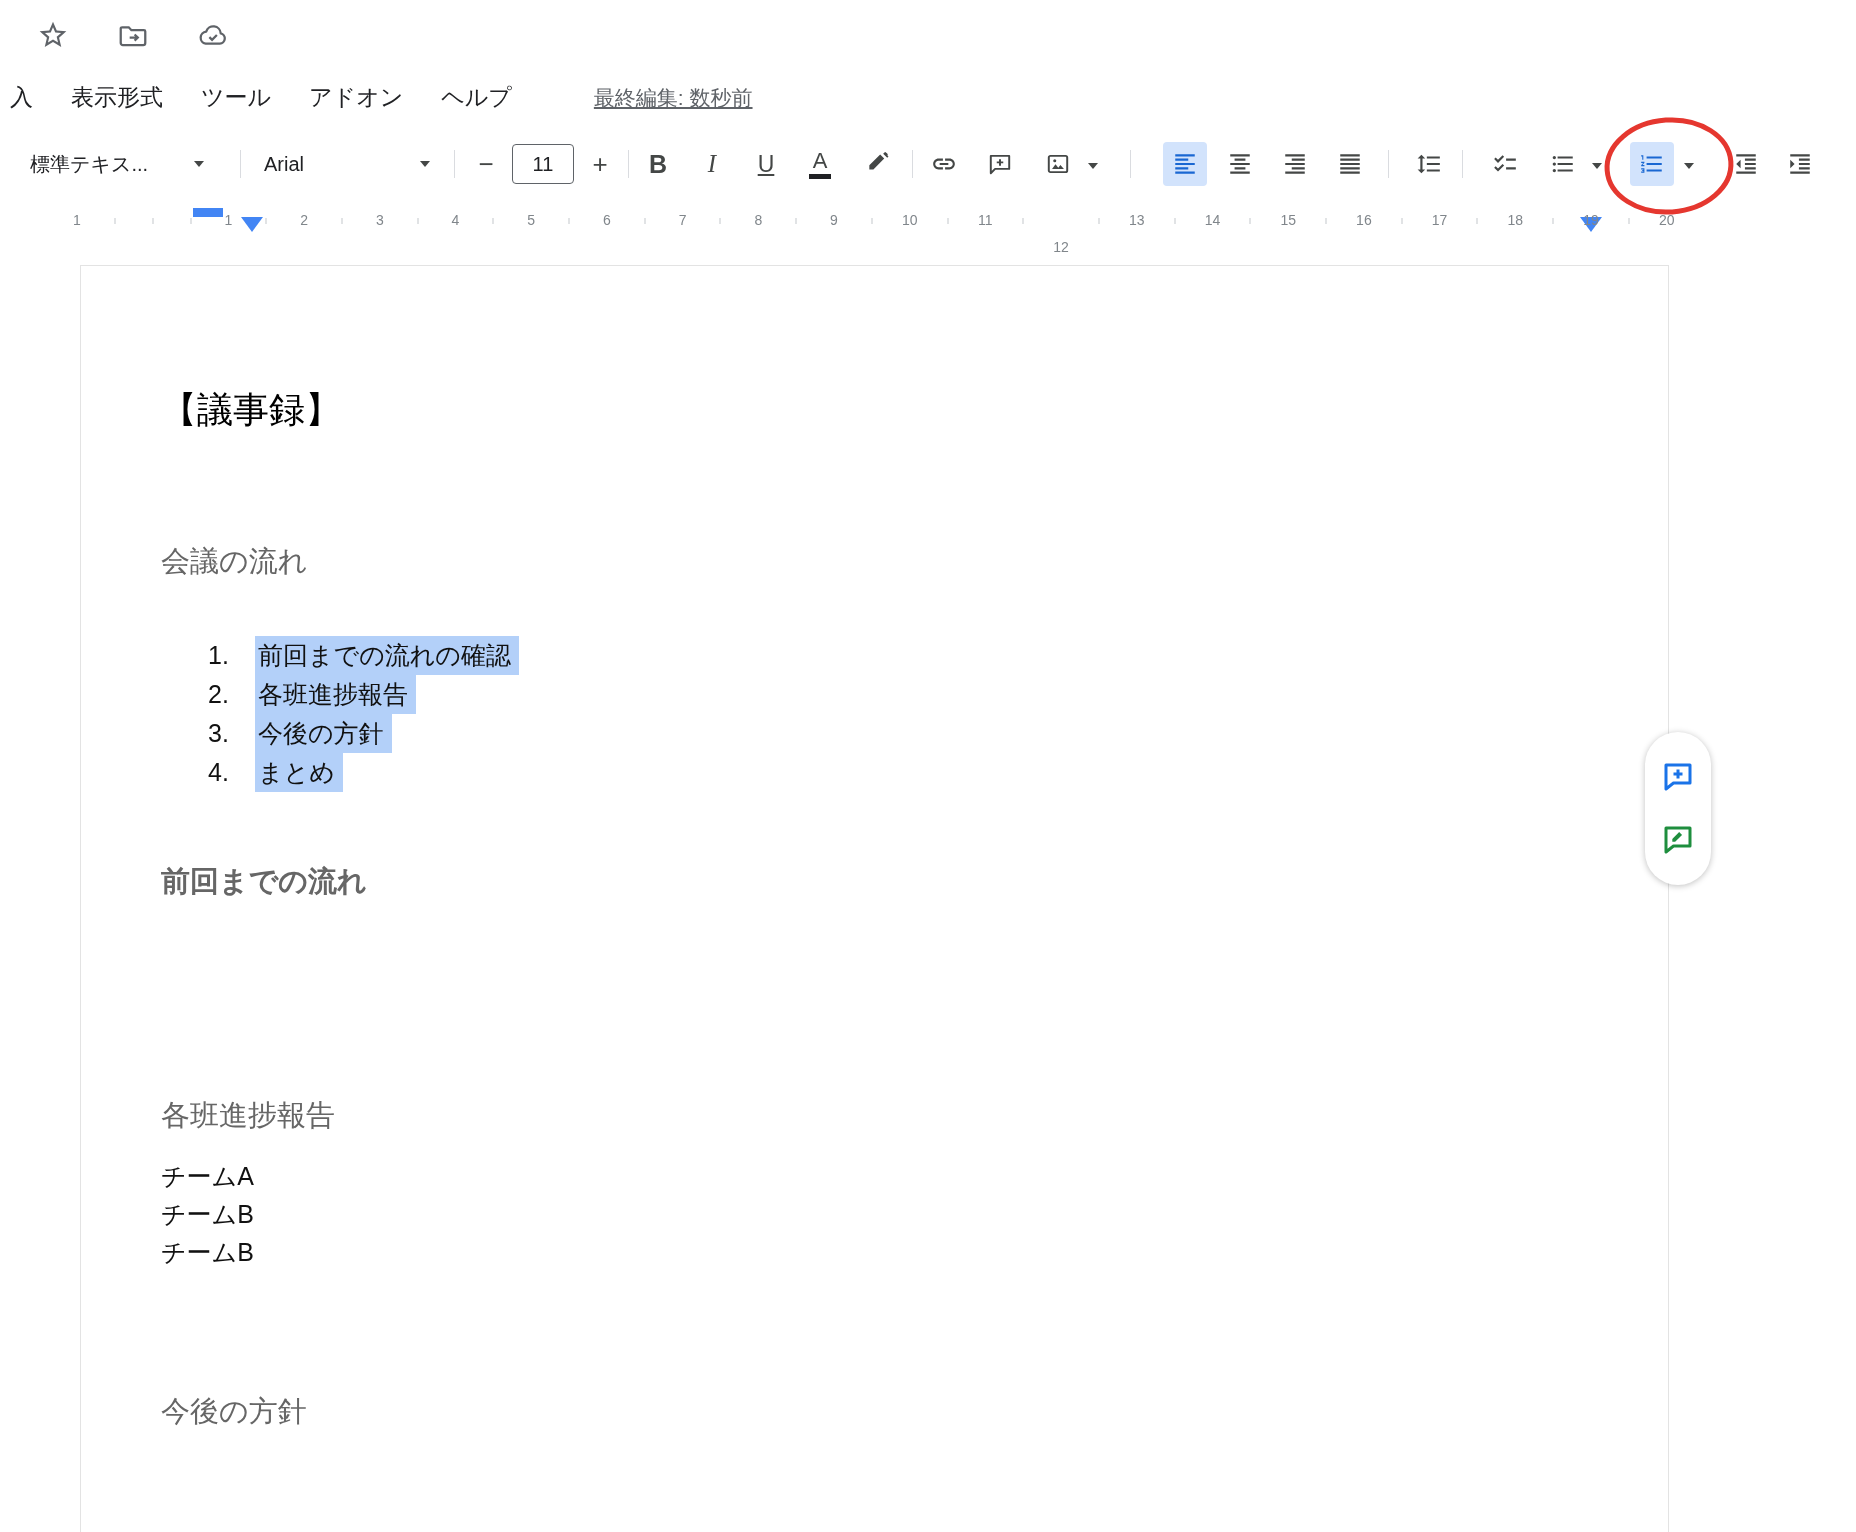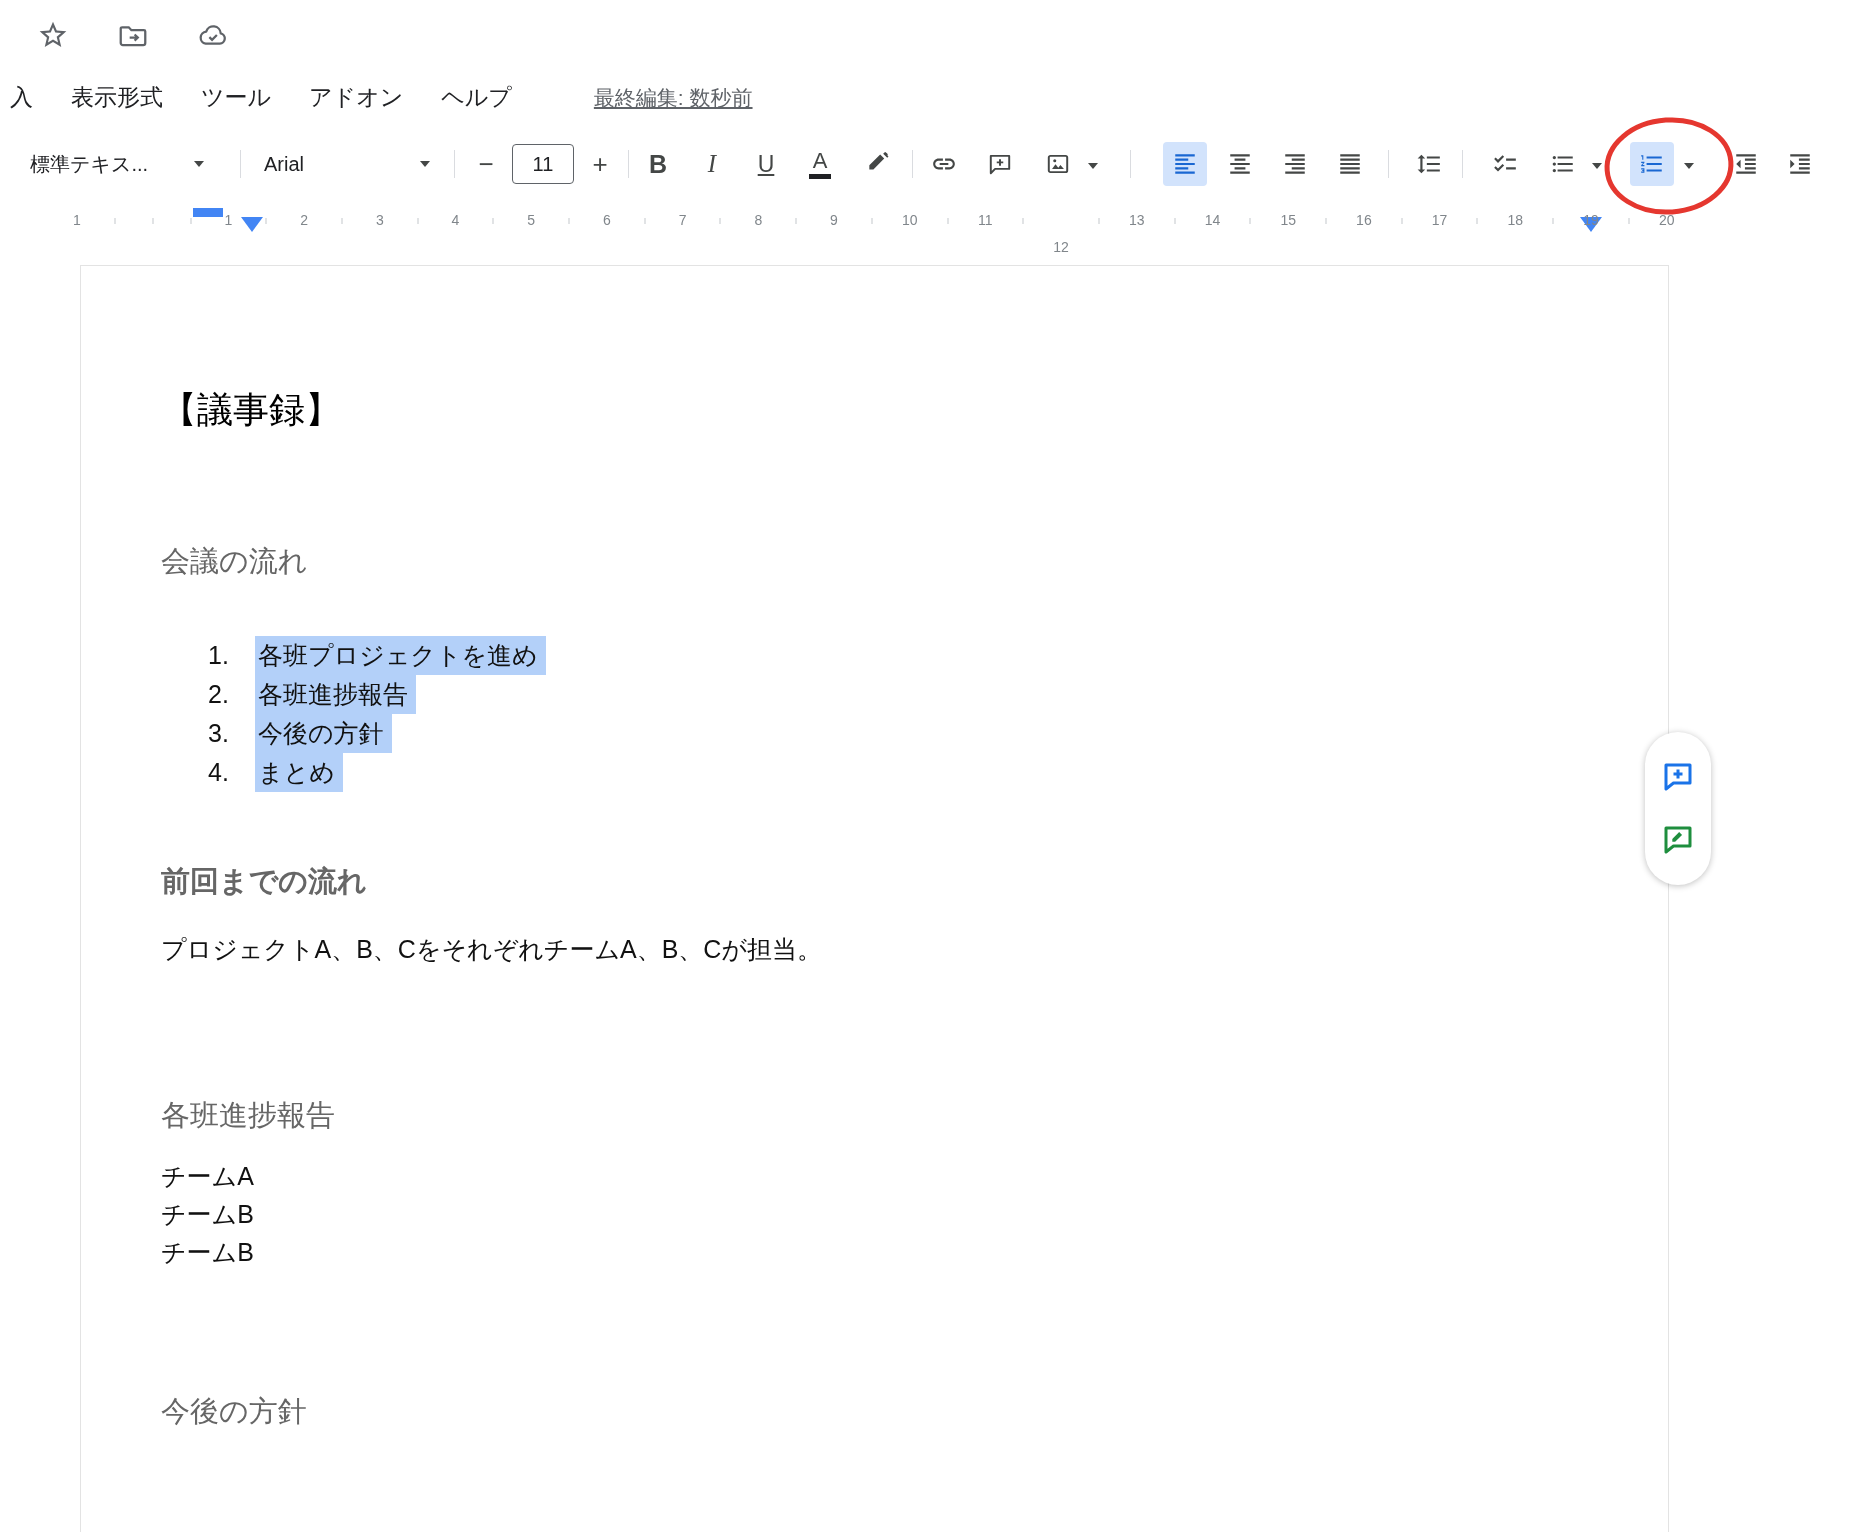--- a/index.html
+++ b/index.html
@@ -290,40 +290,39 @@
   </div>
 
 <div class="page">
   <div class="doc-title abs" style="top:120px;">【議事録】</div>
 
   <div class="doc-h abs" style="top:276px;">会議の流れ</div>
 
   <ol class="agenda abs" style="top:370px;">
     <li>
       <span class="num">1.</span>
-      <span class="hl">各班プロジェクトを進め</span>
+      <span class="hl">前回までの流れの確認</span>
     </li>
     <li>
       <span class="num">2.</span>
       <span class="hl">各班進捗報告</span>
     </li>
     <li>
       <span class="num">3.</span>
       <span class="hl">今後の方針</span>
     </li>
     <li>
       <span class="num">4.</span>
       <span class="hl">まとめ</span>
     </li>
   </ol>
 
   <div class="doc-h abs" style="top:596px;font-weight:bold;">前回までの流れ</div>
 
   <div class="doc-body abs" style="top:662px;">
-    <div class="line">プロジェクトA、B、CをそれぞれチームA、B、Cが担当。</div>
   </div>
 
   <div class="doc-h abs" style="top:830px;">各班進捗報告</div>
 
   <div class="doc-body abs" style="top:891px;">
     <div class="team-line">チームA</div>
     <div class="team-line">チームB</div>
     <div class="team-line">チームB</div>
   </div>
 

